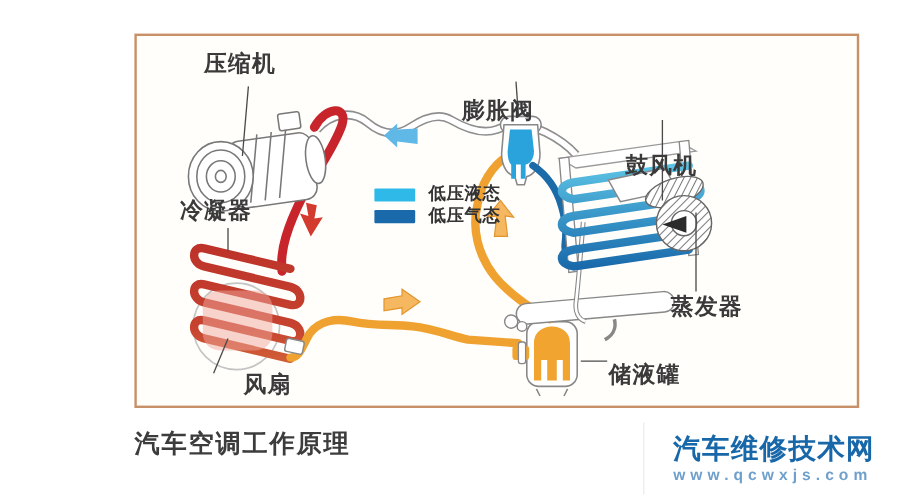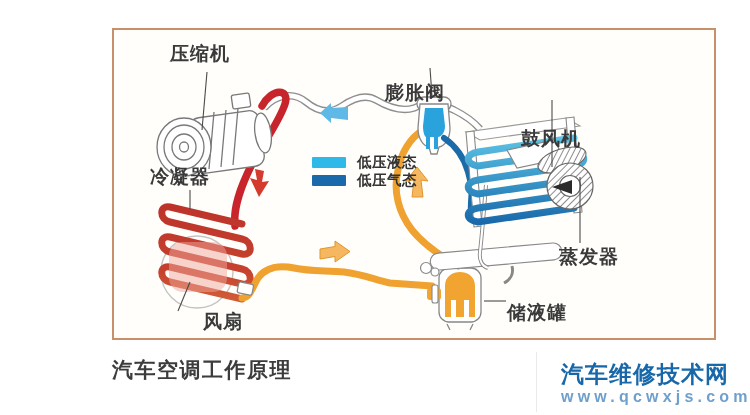--- a/index.html
+++ b/index.html
@@ -18,21 +18,21 @@
   .legend-swatch { width:34px; height:11px; border-radius:1px; margin-right:11px; flex:0 0 auto; }
   .legend-label { font-size:14.5px; font-weight:600; color:#333; letter-spacing:0.5px; line-height:1; }
 
   .title { position:absolute; left:112px; top:356px; width:507px; text-align:left;
     font-size:21px; font-weight:600; color:#3C3C3C; letter-spacing:1.5px; }
 
   .wm-sep { position:absolute; left:536px; top:352px; width:1px; height:60px; background:#EAEAEA; }
   .watermark { position:absolute; left:561px; top:362px; width:185px; }
   .wm-name { font-size:23px; font-weight:800; color:#1767A9; letter-spacing:1px;
     white-space:nowrap; line-height:1.1; }
-  .wm-url { font-size:16px; font-weight:600; color:#6FA0CC; letter-spacing:4.2px;
+  .wm-url { font-size:13px; font-weight:600; color:#6FA0CC; letter-spacing:4.2px;
     white-space:nowrap; margin-top:2px; line-height:1; }
 
   svg.canvas { position:absolute; left:0; top:0; }
 </style>
 </head>
 <body>
 
 <div class="stage">
 
   <div class="frame">

